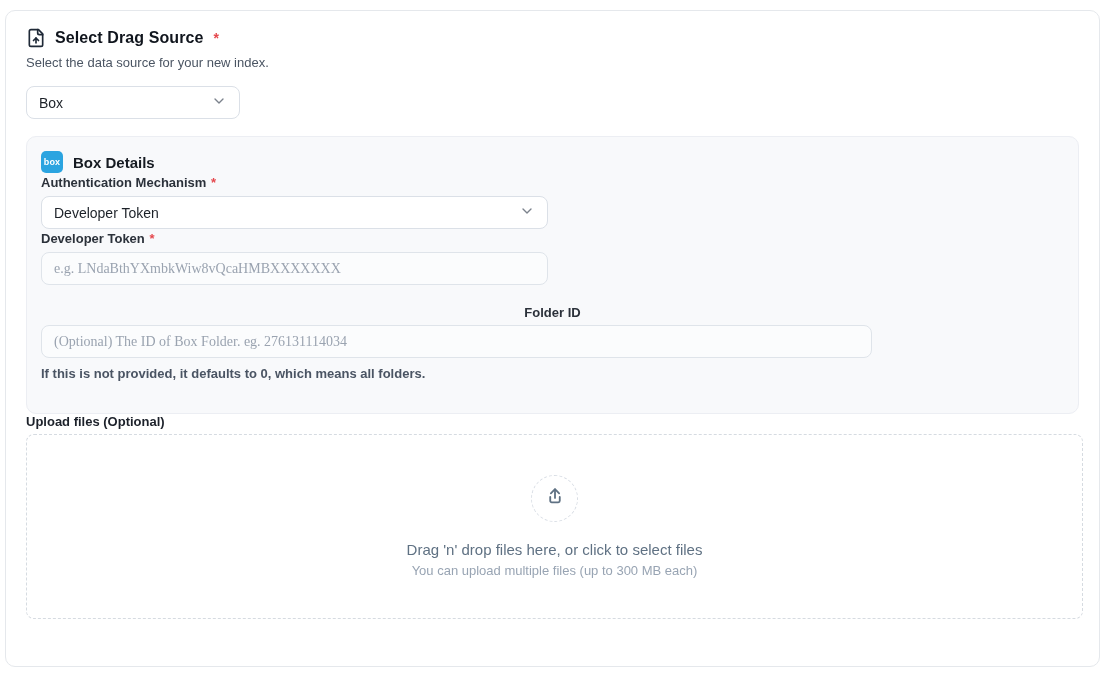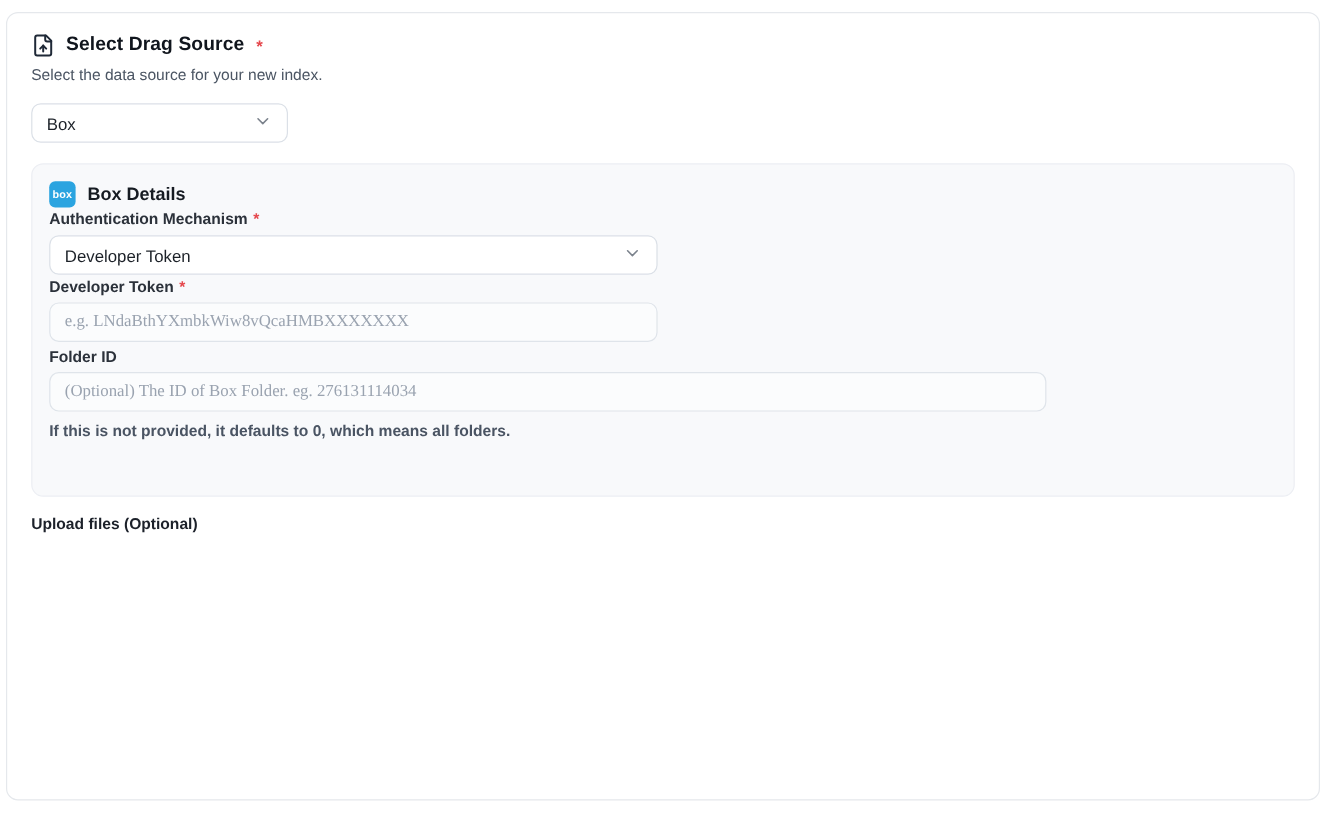--- a/index.html
+++ b/index.html
@@ -83,21 +83,21 @@
     font-size: 15px;
     font-weight: 600;
     color: #161b22;
   }
   .field-label {
     margin-top: 2px;
     font-size: 13px;
     font-weight: 600;
     color: #2b313a;
   }
-  .field-label.tight { margin-top: 5px; }
+  .field-label.tight { margin-top: 20px; text-align: center; }
   .field-label .req { font-size: 13px; }
   .auth-select { margin-top: 6px; width: 507px; }
   .text-input {
     display: block;
     margin-top: 6px;
     height: 33px;
     width: 507px;
     background: #fbfcfd;
     border: 1px solid #dfe4ea;
     border-radius: 8px;
@@ -109,21 +109,20 @@
   }
   .text-input.full { width: 831px; margin-top: 5px; }
   .text-input::placeholder { color: #9aa3b0; opacity: 1; }
   .help-text {
     margin-top: 8px;
     font-size: 13px;
     color: #4a5463;
     font-weight: bold;
   }
   .upload-label {
-    margin-top: 15px;
     font-size: 13px;
     font-weight: 700;
     color: #1c212a;
   }
   .dropzone {
     margin-top: 5px;
     width: 1057px;
     height: 185px;
     border: 1.5px dashed #d6dbe1;
     border-radius: 8px;
@@ -212,14 +211,27 @@
     <div class="field-label tight">
       <span>Folder ID</span>
     </div>
     <input type="text" class="text-input full" placeholder="(Optional) The ID of Box Folder. eg. 276131114034" style="">
 
     <div class="help-text">If this is not provided, it defaults to 0, which means all folders.</div>
   </div>
 
   <div class="upload-label">Upload files (Optional)</div>
 
+  <div class="dropzone">
+    <div class="upload-circle">
+      <span>
+        <svg width="22" height="22" viewBox="0 0 24 24" fill="none" stroke="currentColor" stroke-width="2" stroke-linecap="round" stroke-linejoin="round">
+          <path d="M12 13V3.8"></path>
+          <path d="m7.5 8 4.5-4.5L16.5 8"></path>
+          <path d="M6.8 12v4.2a1.6 1.6 0 0 0 1.6 1.6h7.2a1.6 1.6 0 0 0 1.6-1.6V12"></path>
+        </svg>
+      </span>
+    </div>
+    <div class="drop-main">Drag 'n' drop files here, or click to select files</div>
+    <div class="drop-sub">You can upload multiple files (up to 300 MB each)</div>
+  </div>
 
 </div>
 
 </body></html>

